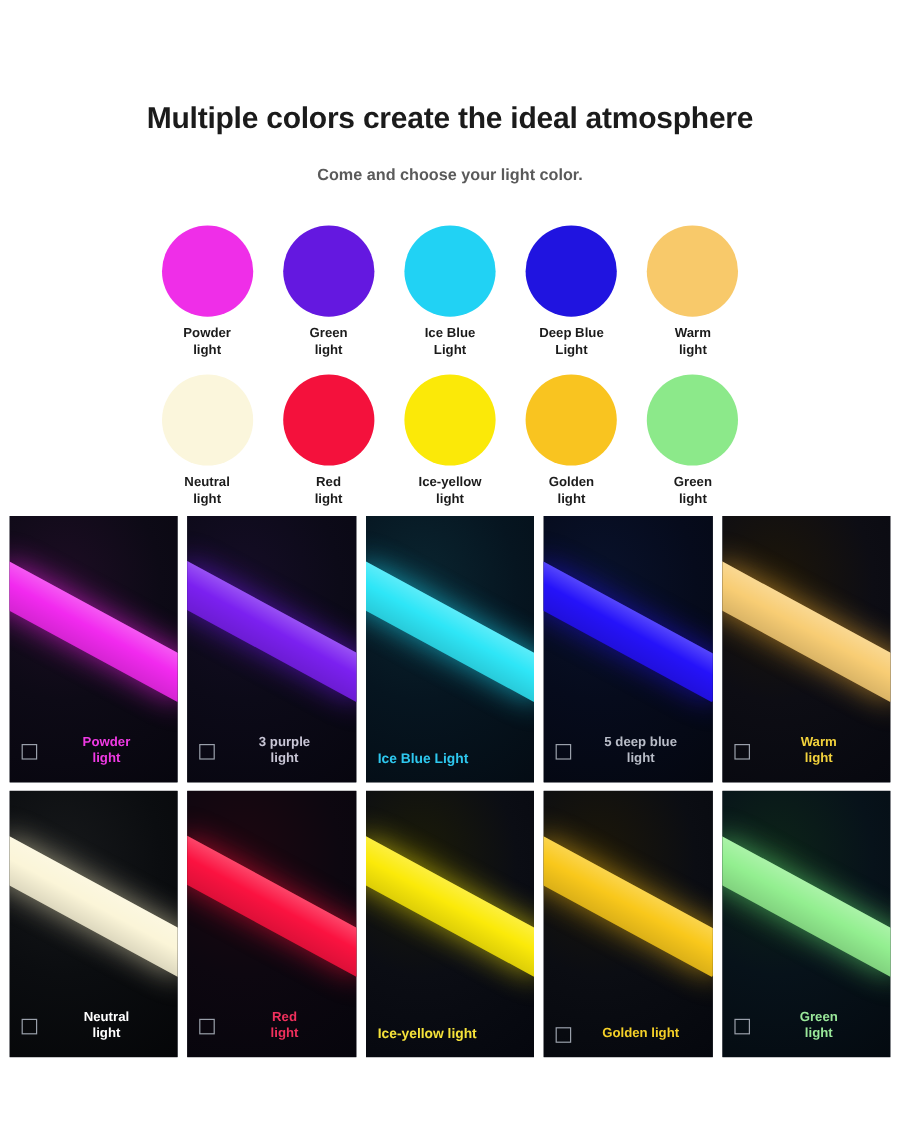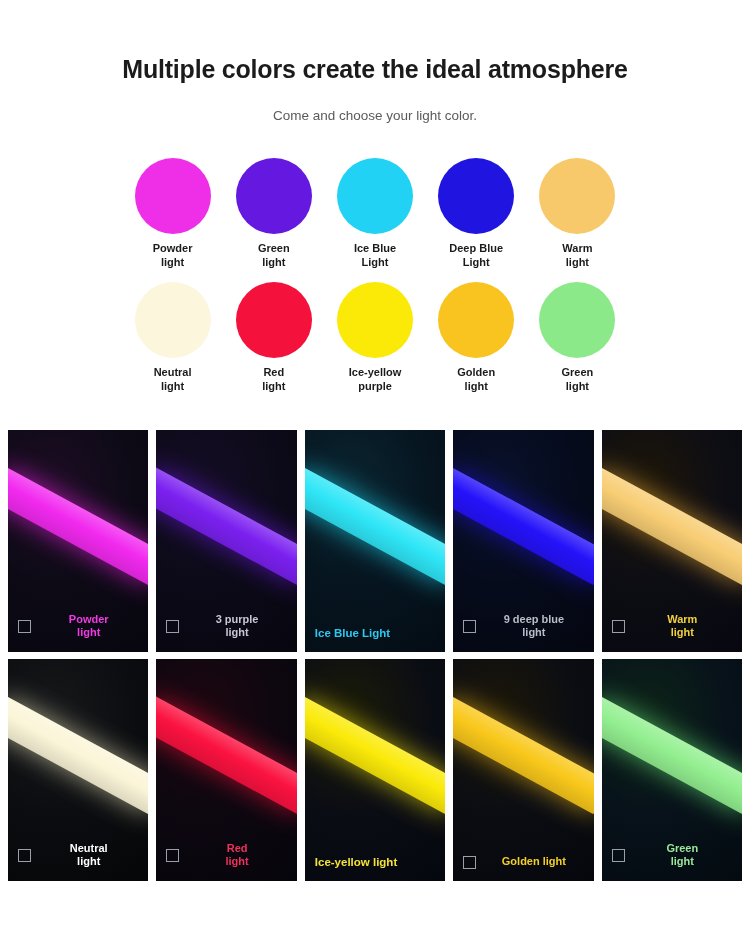--- a/index.html
+++ b/index.html
@@ -11,32 +11,32 @@
     font-family: "Liberation Sans", "DejaVu Sans", sans-serif;
     overflow: hidden;
   }
   .page {
     position: relative;
     width: 750px; height: 939px;
     background: #ffffff;
   }
 
   
-  .header { padding-top: 54px; text-align: center; }
+  .header { padding-top: 84px; text-align: center; }
   .title {
     font-size: 25px;
     font-weight: 700;
     color: #1b1b1b;
     letter-spacing: -0.2px;
     margin: 0;
     line-height: 1.2;
   }
   .subtitle {
     font-size: 13.5px;
-    font-weight: 400;
+    font-weight: 700;
     color: #5a5a5a;
     margin: 24px 0 0 0;
     line-height: 1.2;
   }
 
   
   .swatch-area { margin-top: 34px; padding: 0 122px; }
   .swatch-row {
     display: flex;
     justify-content: space-between;
@@ -197,21 +197,21 @@
 light</span>
         </div>
         <div class="swatch">
           <span class="swatch-dot" style="background: rgb(244, 17, 60);"></span>
           <span class="swatch-label">Red
 light</span>
         </div>
         <div class="swatch">
           <span class="swatch-dot" style="background: rgb(251, 233, 8);"></span>
           <span class="swatch-label">Ice-yellow
-purple</span>
+light</span>
         </div>
         <div class="swatch">
           <span class="swatch-dot" style="background: rgb(249, 196, 32);"></span>
           <span class="swatch-label">Golden
 light</span>
         </div>
         <div class="swatch">
           <span class="swatch-dot" style="background: rgb(140, 233, 138);"></span>
           <span class="swatch-label">Green
 light</span>
@@ -255,21 +255,21 @@
         </div>
       </div>
       <div class="tile">
         <div class="tile-bg" style="background: radial-gradient(120% 90% at 32% 26%, rgb(9, 18, 44) 0%, rgb(6, 11, 28) 48%, rgb(4, 7, 16) 100%);"></div>
         <div class="bar-wrap">
           <div class="glow" style="background: rgb(26, 15, 180);"></div>
           <div class="bar" style="background: rgb(37, 18, 250);"></div>
         </div>
         <div class="caption">
           <span class="checkbox"></span>
-          <span class="caption-text" style="color: rgb(185, 189, 200);">9 deep blue
+          <span class="caption-text" style="color: rgb(185, 189, 200);">5 deep blue
 light</span>
         </div>
       </div>
       <div class="tile">
         <div class="tile-bg" style="background: radial-gradient(120% 90% at 32% 26%, rgb(29, 22, 8) 0%, rgb(13, 13, 20) 48%, rgb(7, 8, 15) 100%);"></div>
         <div class="bar-wrap">
           <div class="glow" style="background: rgb(192, 138, 42);"></div>
           <div class="bar" style="background: rgb(248, 205, 116);"></div>
         </div>
         <div class="caption">

